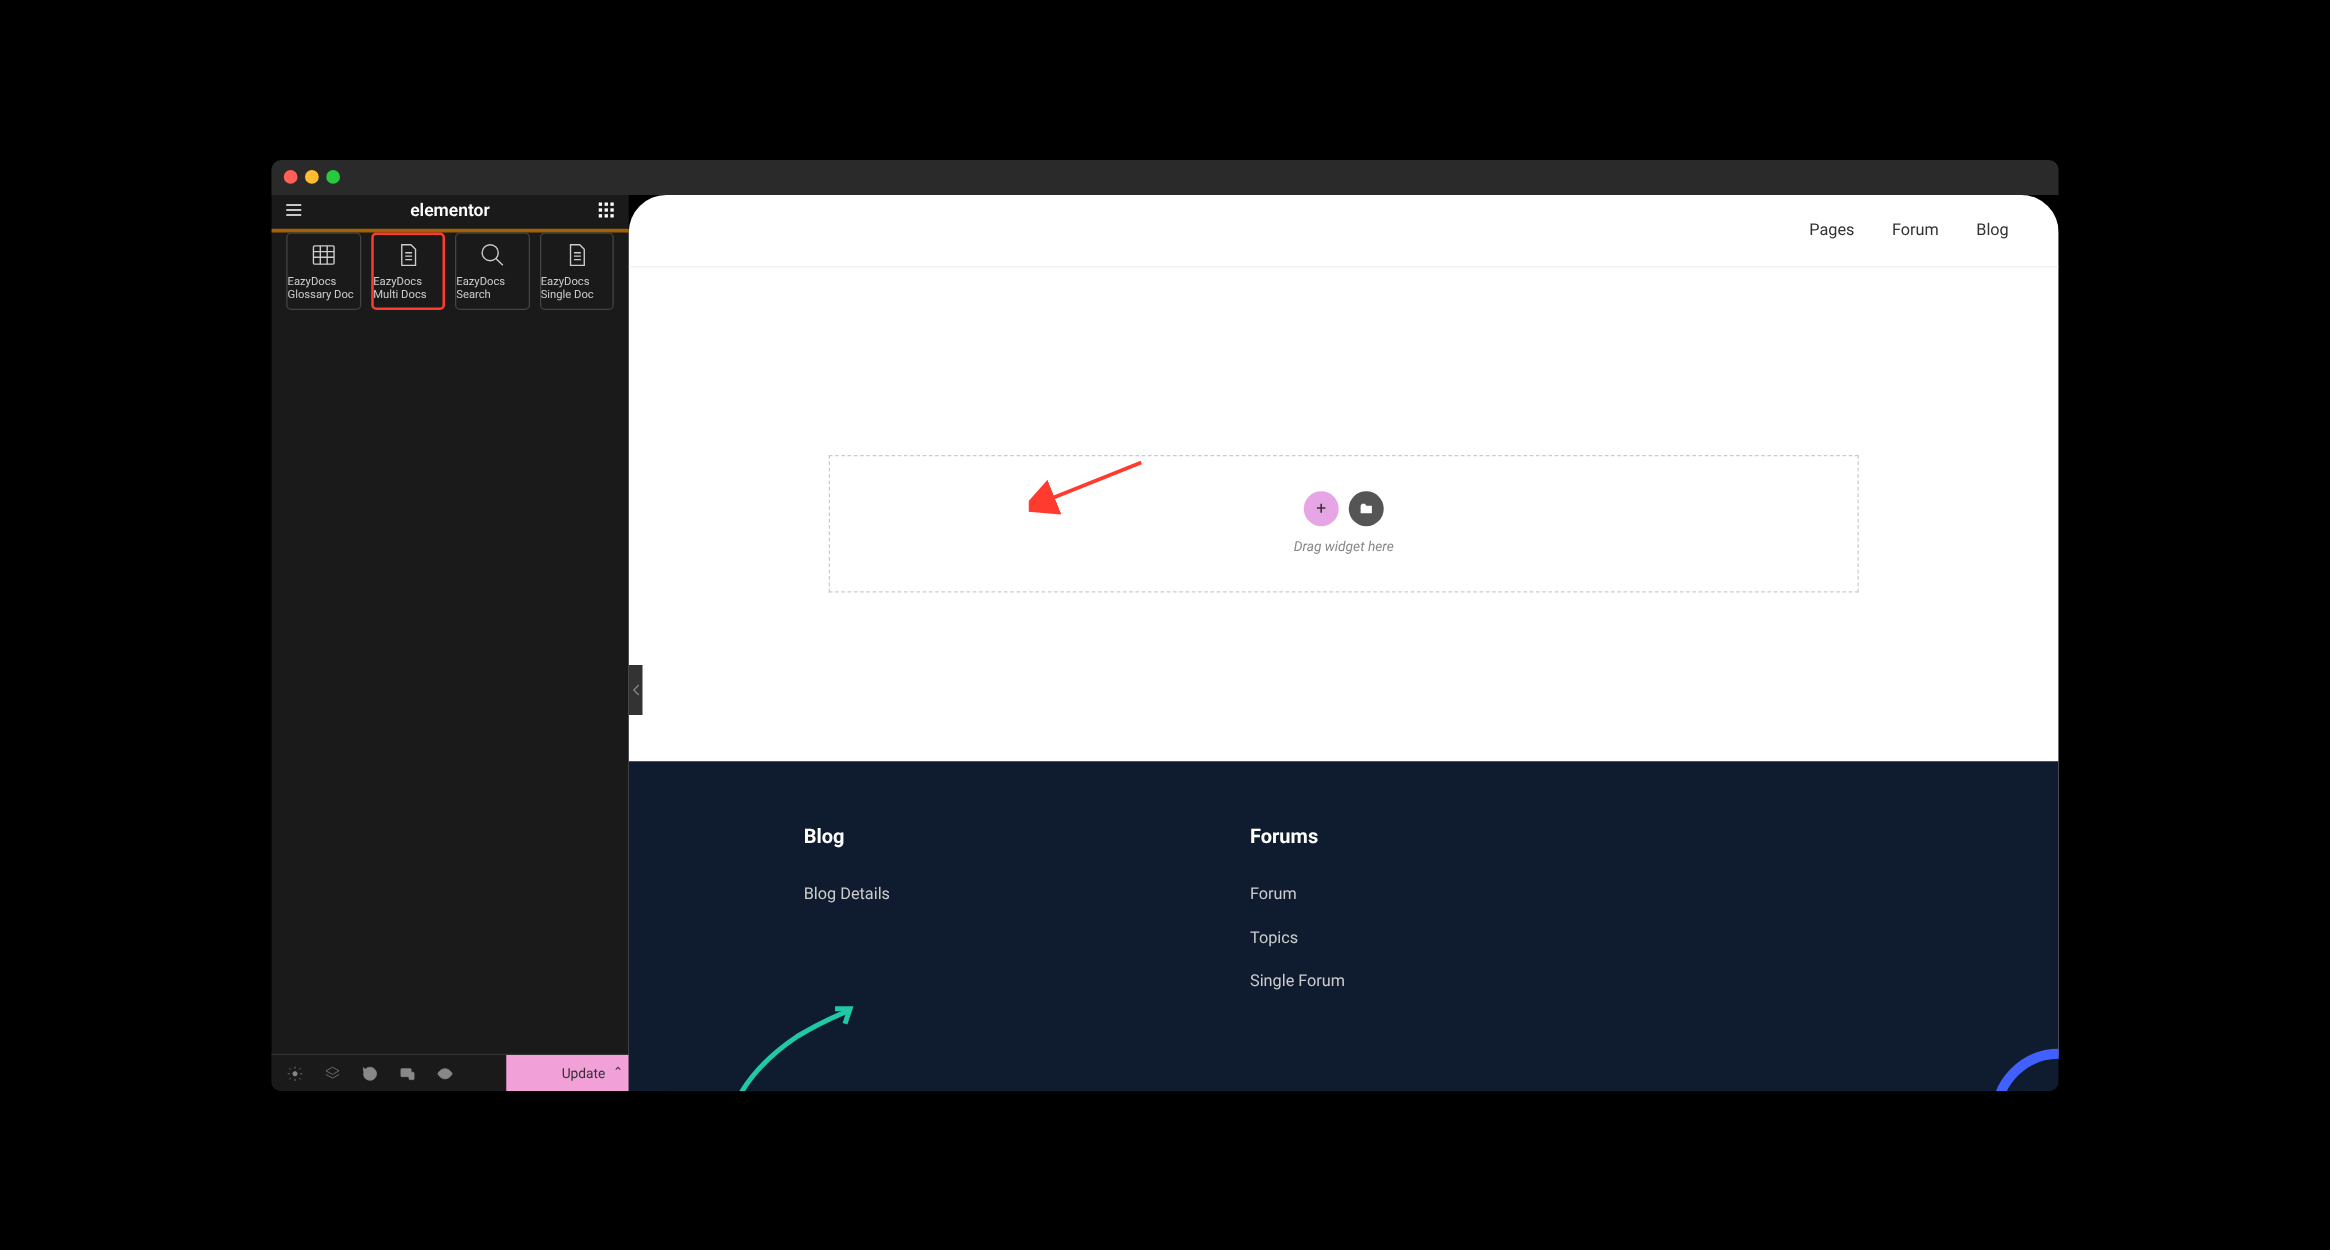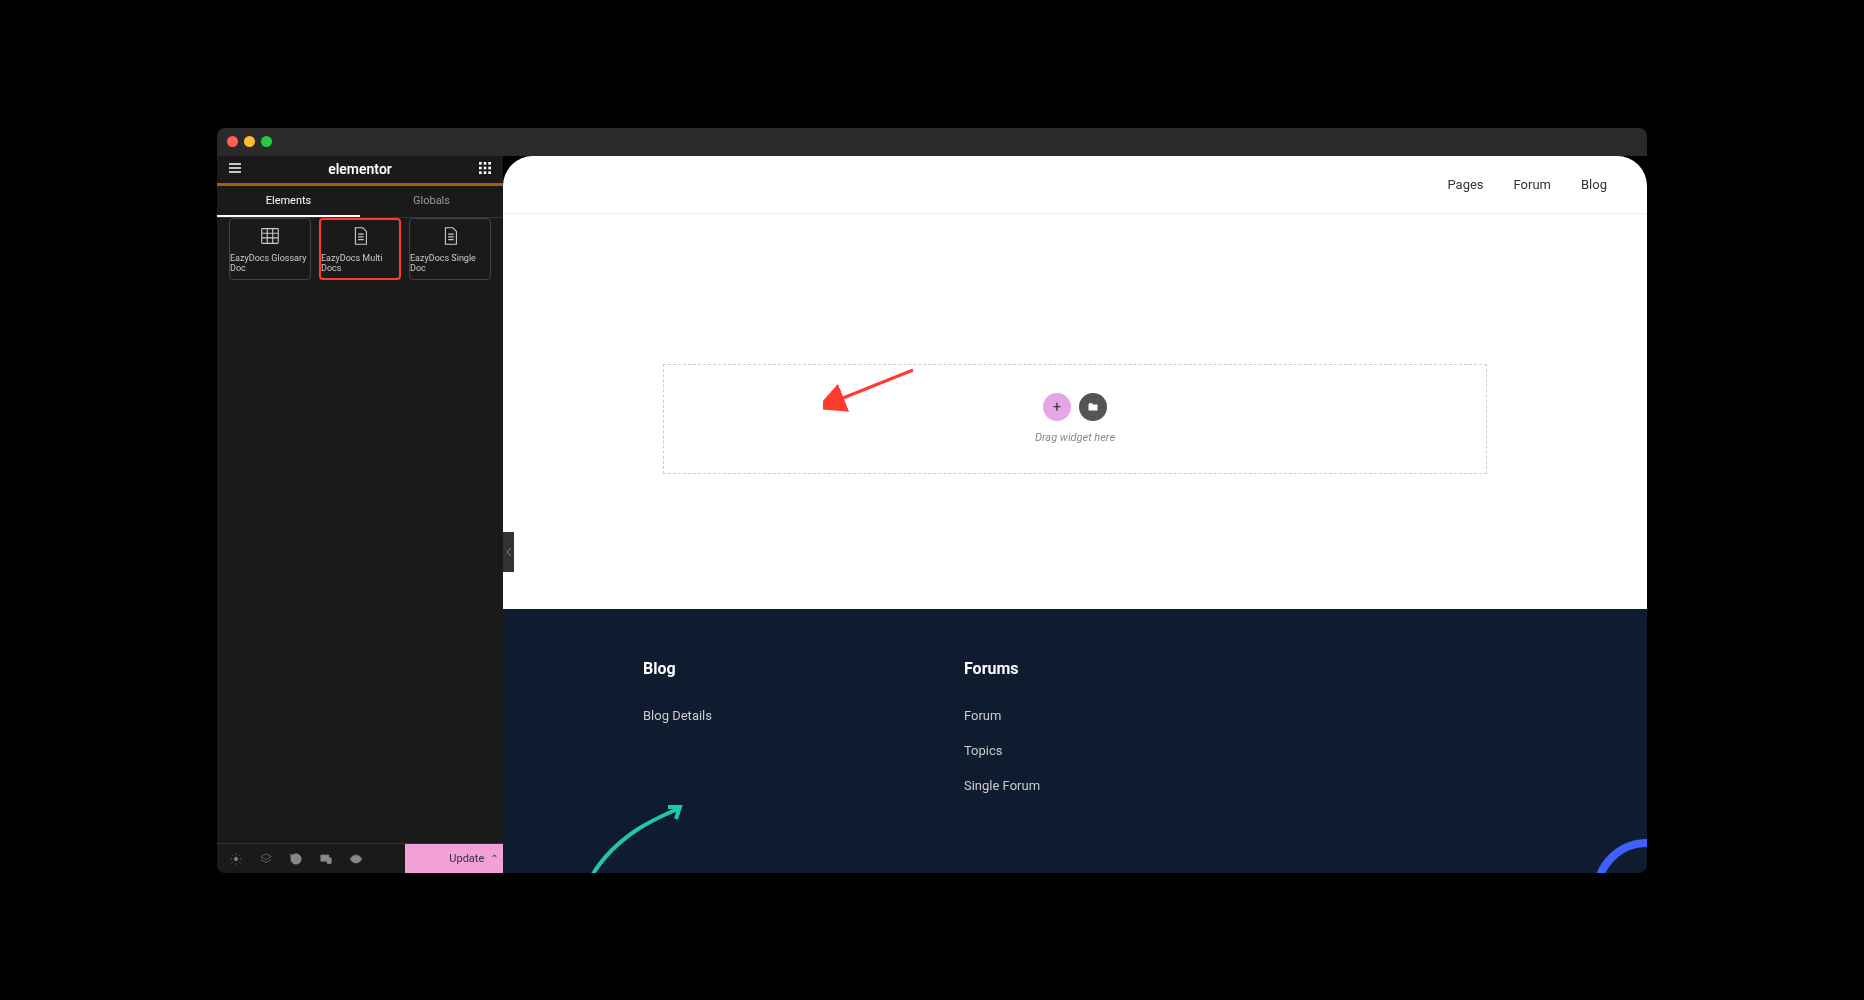--- a/index.html
+++ b/index.html
@@ -167,21 +167,21 @@
     
     .info-banner-link {
       color: #fff;
       font-weight: 600;
       text-decoration: underline;
       cursor: pointer;
     }
     
     .widgets-grid {
       display: grid;
-      grid-template-columns: 1fr 1fr 1fr;
+      grid-template-columns: 1fr 1fr 1fr 1fr;
       gap: 8px;
       padding: 0 12px;
     }
     
     .widget-item {
       background: #1a1a1a;
       border: 1px solid #444;
       border-radius: 4px;
       height: 62px;
       display: flex;
@@ -448,24 +448,20 @@
               <rect x="3" y="10" width="4" height="4"></rect>
               <rect x="10" y="10" width="4" height="4"></rect>
               <rect x="17" y="10" width="4" height="4"></rect>
               <rect x="3" y="17" width="4" height="4"></rect>
               <rect x="10" y="17" width="4" height="4"></rect>
               <rect x="17" y="17" width="4" height="4"></rect>
             </svg>
         </div>
       </div>
 
-      <div class="tabs">
-        <div class="tab active">Elements</div>
-        <div class="tab">Globals</div>
-      </div>
 
 
 
       <div class="widgets-grid">
         <div class="widget-item">
           <span class="widget-icon">
             <svg viewBox="0 0 24 24">
                 <rect x="3" y="4" width="18" height="16" rx="1"></rect>
                 <line x1="3" y1="9" x2="21" y2="9"></line>
                 <line x1="3" y1="14" x2="21" y2="14"></line>
@@ -482,20 +478,29 @@
                 <line x1="10" y1="10" x2="16" y2="10"></line>
                 <line x1="10" y1="13" x2="16" y2="13"></line>
                 <line x1="10" y1="16" x2="16" y2="16"></line>
               </svg>
           </span>
           <span class="widget-label">EazyDocs Multi Docs</span>
         </div>
         <div class="widget-item">
           <span class="widget-icon">
             <svg viewBox="0 0 24 24">
+                <circle cx="10" cy="10" r="7"></circle>
+                <line x1="15" y1="15" x2="21" y2="21"></line>
+              </svg>
+          </span>
+          <span class="widget-label">EazyDocs Search</span>
+        </div>
+        <div class="widget-item">
+          <span class="widget-icon">
+            <svg viewBox="0 0 24 24">
                 <path d="M7 3h8l4 4v14H7z"></path>
                 <line x1="10" y1="10" x2="16" y2="10"></line>
                 <line x1="10" y1="13" x2="16" y2="13"></line>
                 <line x1="10" y1="16" x2="16" y2="16"></line>
               </svg>
           </span>
           <span class="widget-label">EazyDocs Single Doc</span>
         </div>
       </div>
 
@@ -585,21 +590,21 @@
               <path d="M15 75 Q 30 50 60 30 Q 80 18 100 10" stroke="#1fc9a8" stroke-width="4" fill="none"></path>
               <path d="M90 8 L102 8 L98 20" stroke="#1fc9a8" stroke-width="4" fill="none"></path>
             </svg>
         </div>
 
         <div class="footer-col">
           <h3>Blog</h3>
           <span class="footer-col-link">Blog Details</span>
         </div>
 
-        <div class="footer-col" style="margin-left:72px">
+        <div class="footer-col" style="margin-left:108px">
           <h3>Forums</h3>
           <span class="footer-col-link">Forum</span>
           <span class="footer-col-link">Topics</span>
           <span class="footer-col-link">Single Forum</span>
         </div>
 
 
         <div class="circle-decoration">
           <svg viewBox="0 0 120 120">
               <circle cx="80" cy="80" r="50" stroke="#4060ff" stroke-width="8" fill="none"></circle>

